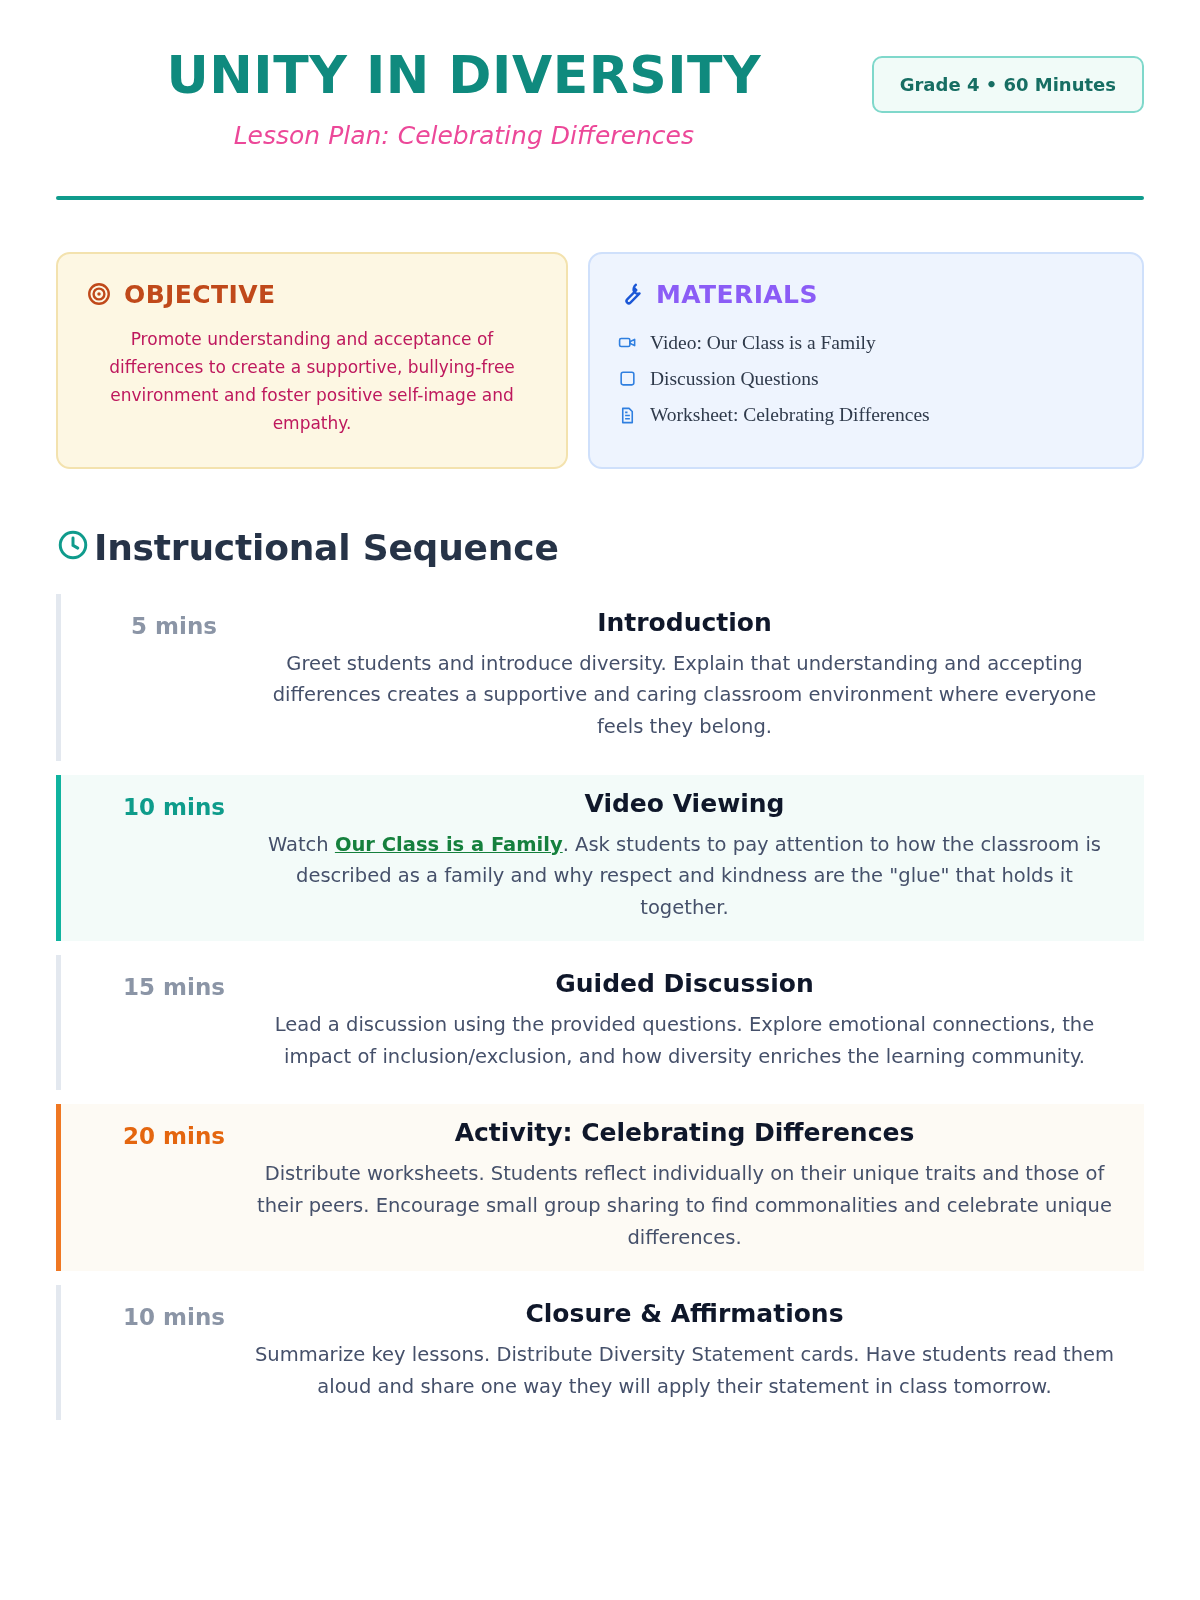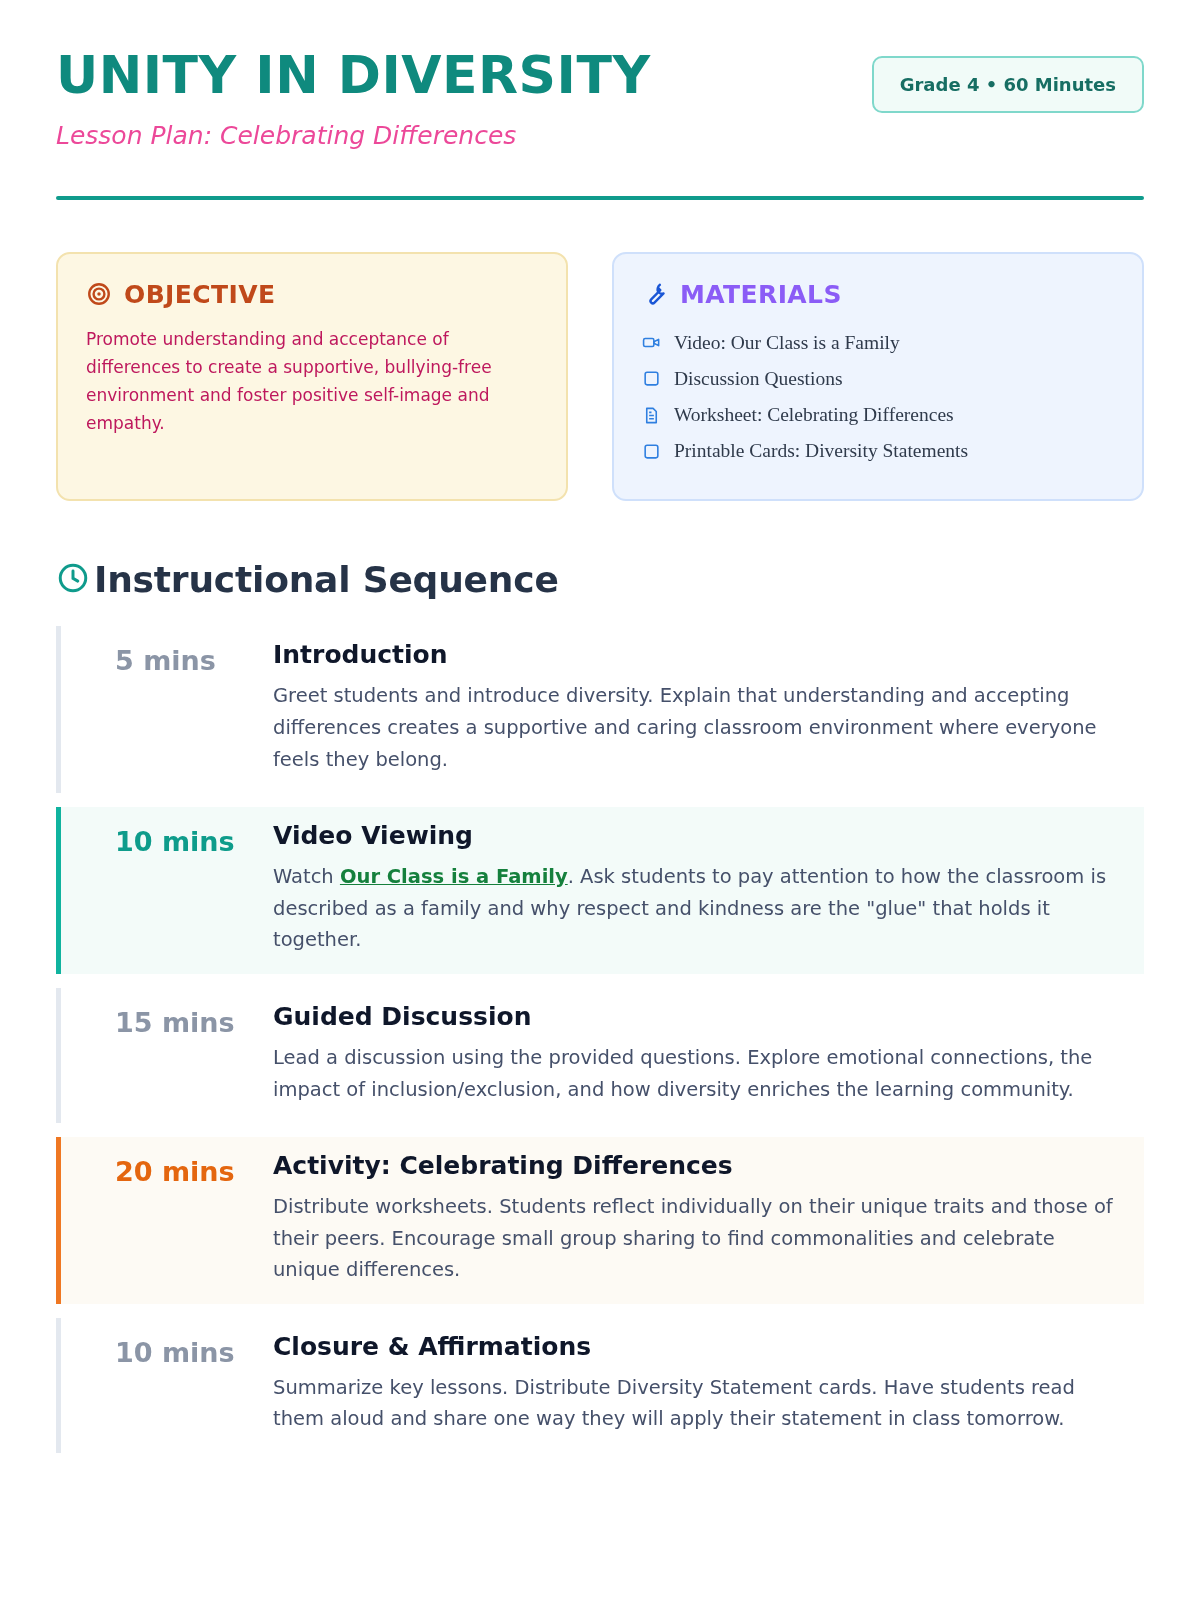--- a/index.html
+++ b/index.html
@@ -12,20 +12,21 @@
     min-height: 1600px;
     background: #ffffff;
     font-family: "DejaVu Sans", "Liberation Sans", sans-serif;
     color: #334155;
   }
   .page {
     width: 1200px;
     min-height: 1600px;
     padding: 48px 56px 40px 56px;
     position: relative;
+    text-align: center;
   }
 
   
   .header {
     display: flex;
     align-items: flex-start;
     justify-content: space-between;
   }
   .header-left { flex: 1 1 auto; }
   .doc-title {
@@ -59,21 +60,21 @@
   .rule {
     height: 4px;
     background: #0f9b8c;
     border-radius: 2px;
     margin: 46px 0 0 0;
   }
 
   
   .cards {
     display: flex;
-    gap: 44px;
+    gap: 20px;
     margin-top: 52px;
     align-items: stretch;
   }
   .card {
     border-radius: 14px;
     padding: 26px 28px 30px 28px;
   }
   .card-objective {
     width: 512px;
     background: #fdf7e3;
@@ -143,25 +144,24 @@
   .step.hl-teal {
     border-left-color: #10b39f;
     background: #f3fbf9;
   }
   .step.hl-orange {
     border-left-color: #ef7722;
     background: #fdfaf4;
   }
   .step-time {
     flex: 0 0 158px;
-    font-size: 27px;
+    font-size: 23px;
     font-weight: 700;
     color: #8b95a6;
     padding-top: 5px;
-    margin-left: 20px;
   }
   .step.hl-teal .step-time { color: #0e9c8b; }
   .step.hl-orange .step-time { color: #e4660f; }
   .step-main { flex: 1 1 auto; padding-right: 28px; }
   .step-title {
     font-size: 25px;
     font-weight: 800;
     color: #0f172a;
     margin-bottom: 11px;
   }
@@ -237,28 +237,20 @@
         </li>
         <li class="mat-item">
           <span class="ico">
             <svg width="19" height="19" viewBox="0 0 24 24" fill="none" stroke="#2f7fe0" stroke-width="2" stroke-linejoin="round">
               <path d="M6 3h8l4 4v14H6z"></path>
               <path d="M9 12h6M9 16h6M9 8h3"></path>
             </svg>
           </span>
           <span>Worksheet: Celebrating Differences</span>
         </li>
-        <li class="mat-item">
-          <span class="ico">
-            <svg width="19" height="19" viewBox="0 0 24 24" fill="none" stroke="#2f7fe0" stroke-width="2">
-              <rect x="4" y="4" width="16" height="16" rx="2.5"></rect>
-            </svg>
-          </span>
-          <span>Printable Cards: Diversity Statements</span>
-        </li>
       </ul>
     </div>
   </div>
 
   <div class="section-head">
     <span class="ico">
       <svg width="34" height="34" viewBox="0 0 24 24" fill="none" stroke="#0f9b8c" stroke-width="2.1" stroke-linecap="round">
         <circle cx="12" cy="12" r="9"></circle>
         <path d="M12 7v5.2l3.4 2"></path>
       </svg>

